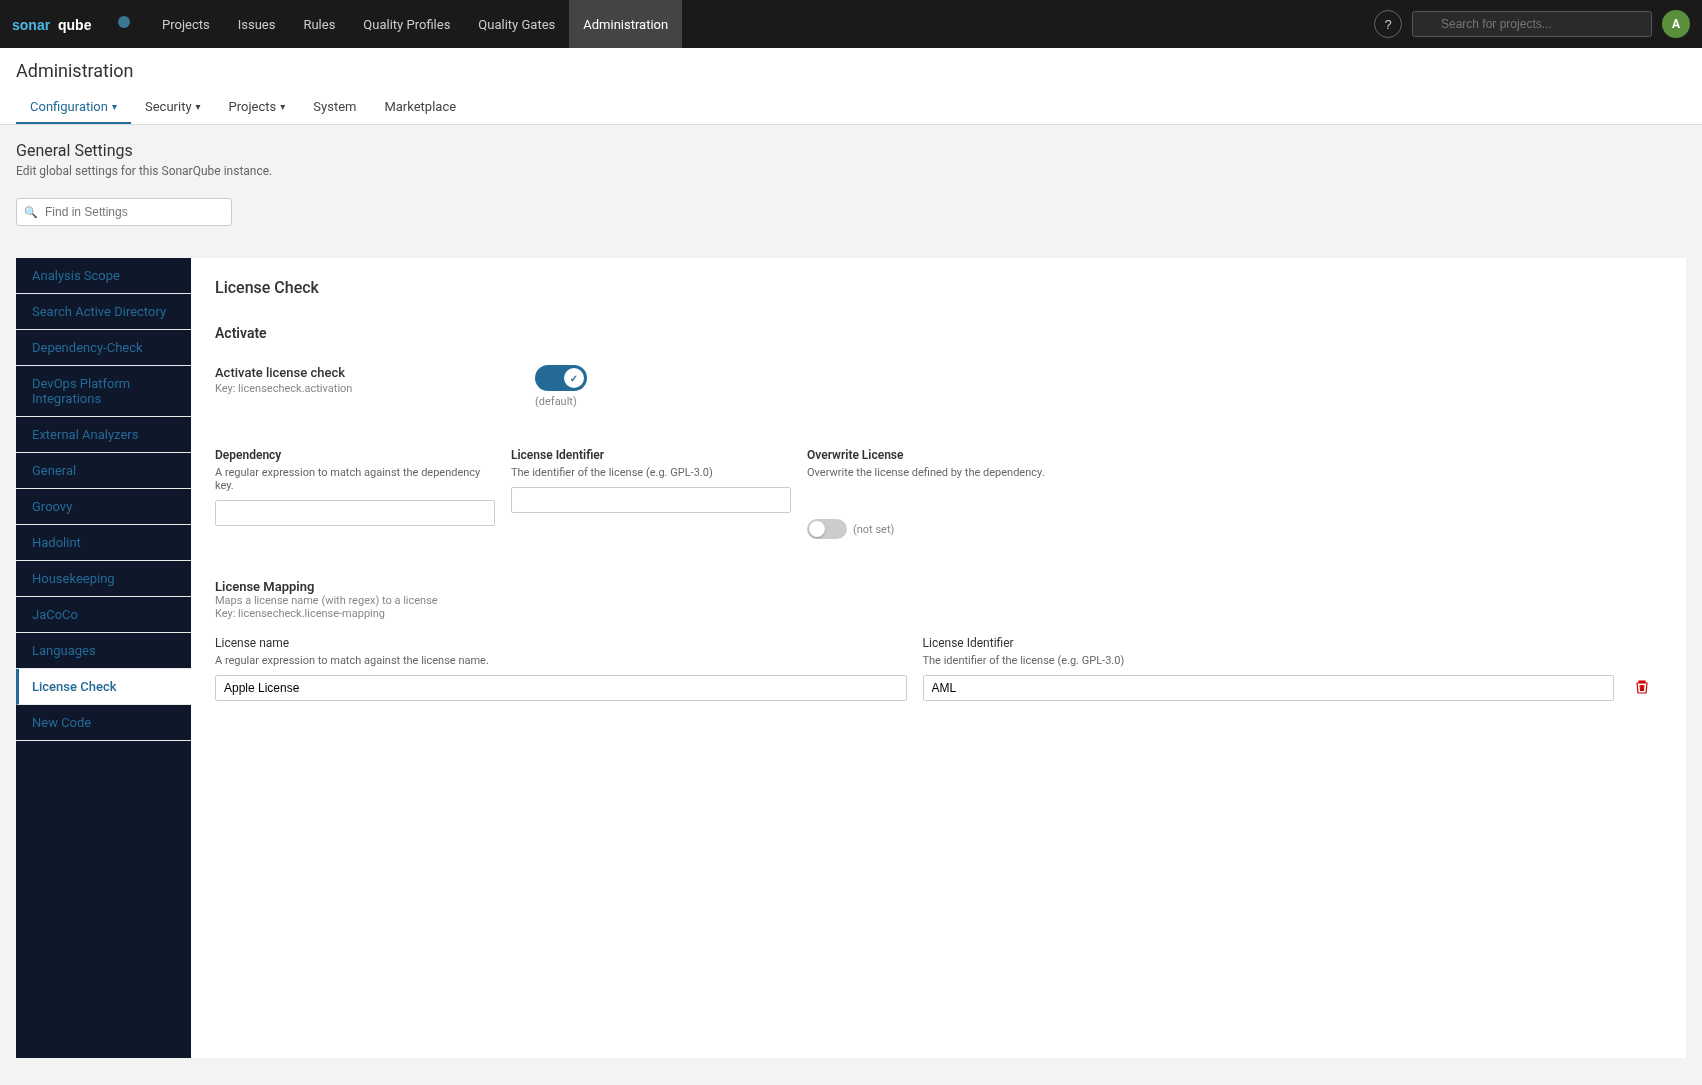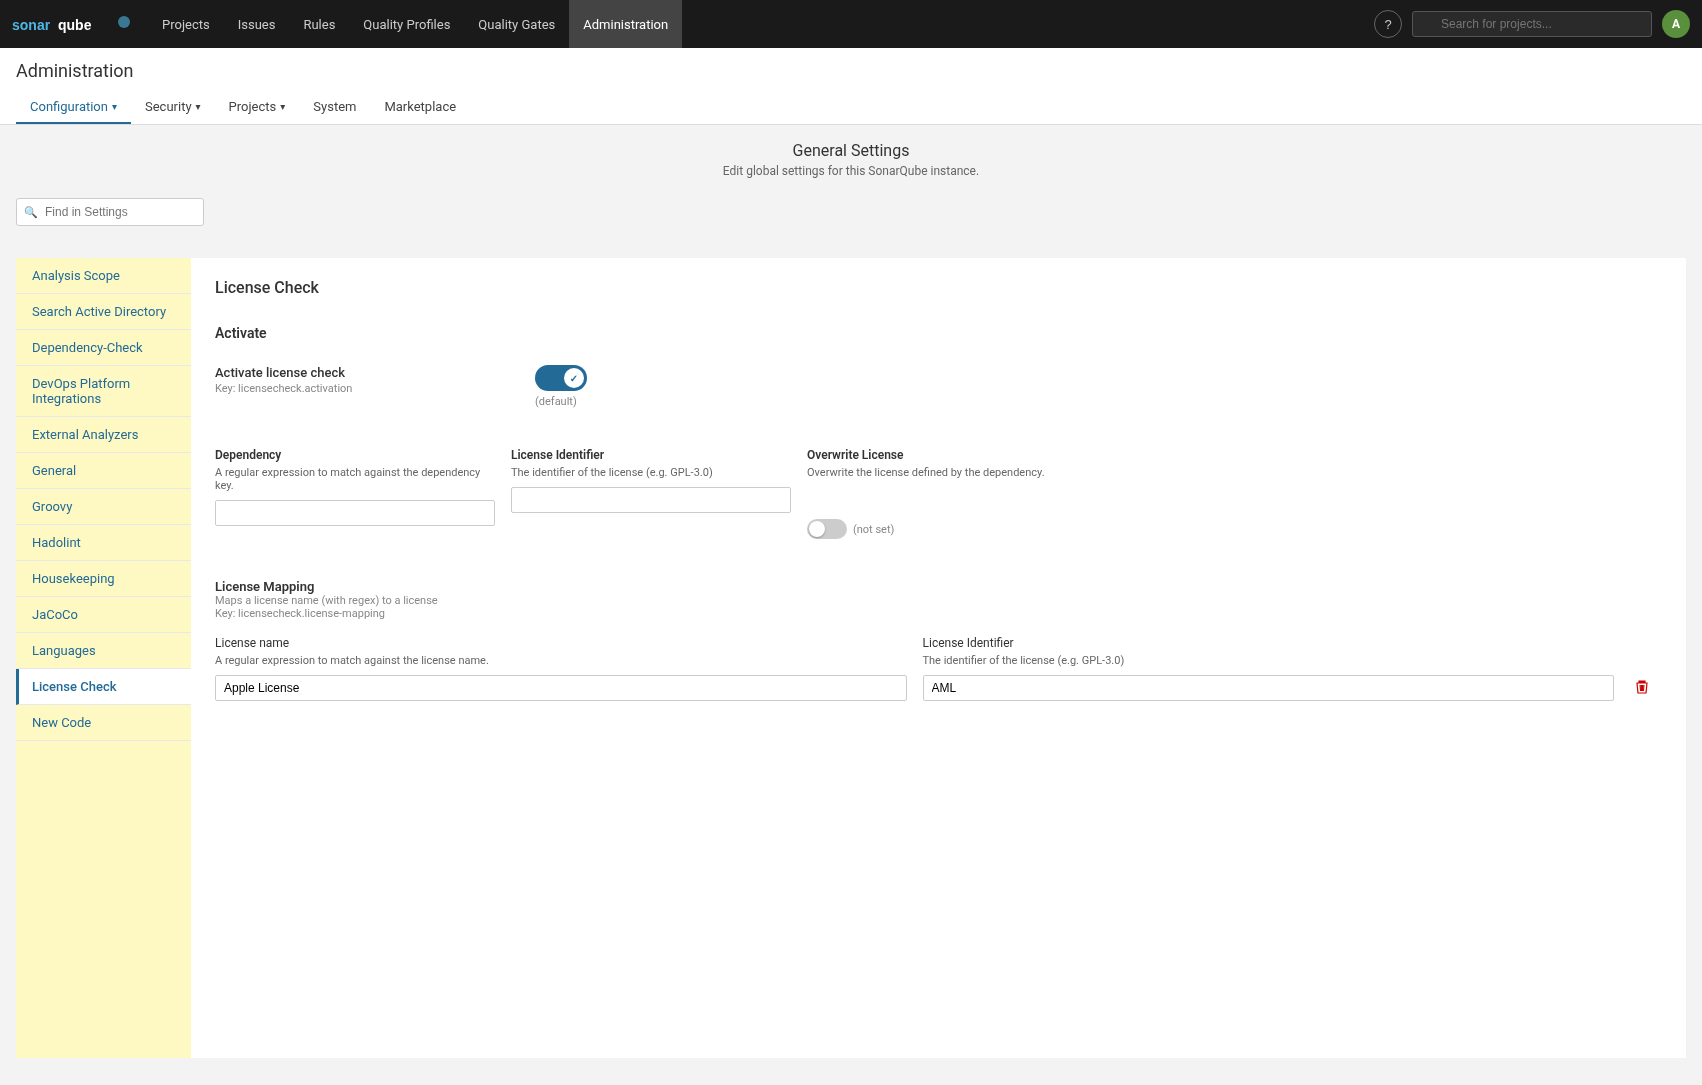--- a/index.html
+++ b/index.html
@@ -99,63 +99,62 @@
     .content-wrapper {
       display: flex;
       padding: 16px;
       gap: 0;
     }
 
     
     .section-header {
       background: #f3f3f3;
       padding: 16px 16px 12px 16px;
-      text-align: center;
     }
     .section-title {
       font-size: 16px;
       font-weight: 400;
       color: #333;
       margin-bottom: 4px;
     }
     .section-subtitle {
       font-size: 12px;
       color: #666;
     }
     .settings-search-wrapper {
       padding: 8px 16px 16px 16px;
       background: #f3f3f3;
     }
     .settings-search {
       border: 1px solid #ccc;
       border-radius: 3px;
       padding: 6px 10px 6px 28px;
       font-size: 12px;
-      width: 188px;
+      width: 216px;
       outline: none;
       background: #fff;
     }
     .settings-search-box {
       position: relative;
       display: inline-block;
     }
     .settings-search-icon {
       position: absolute;
       left: 8px;
       top: 50%;
       transform: translateY(-50%);
       color: #888;
       font-size: 11px;
     }
 
     
     .sidebar {
       width: 175px;
       flex-shrink: 0;
-      background: #fef9c3;
+      background: #0f172a;
     }
     .sidebar-item {
       padding: 10px 16px;
       font-size: 13px;
       color: #236a97;
       cursor: pointer;
       border-bottom: 1px solid #e8e8e8;
     }
     .sidebar-item.active {
       background: #fff;

